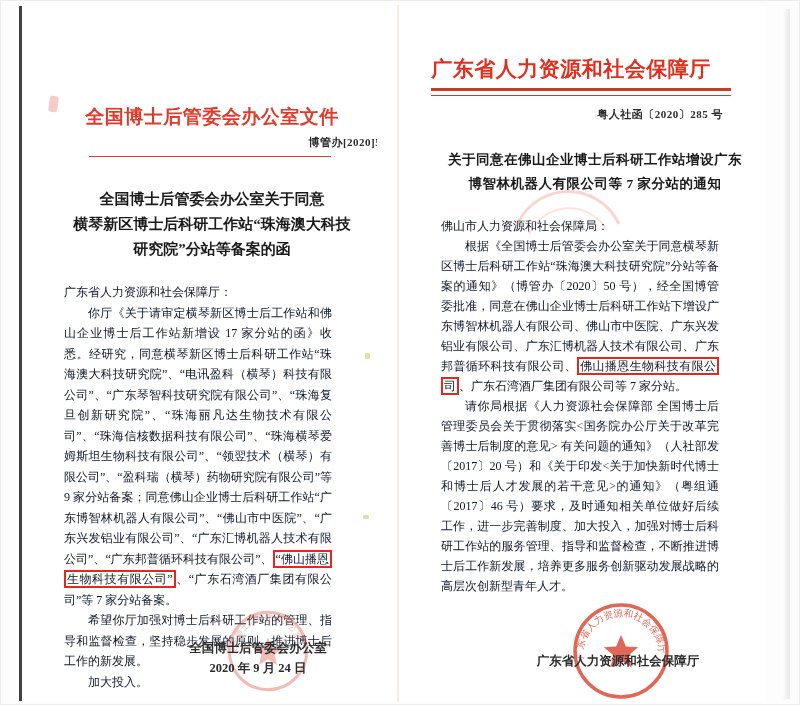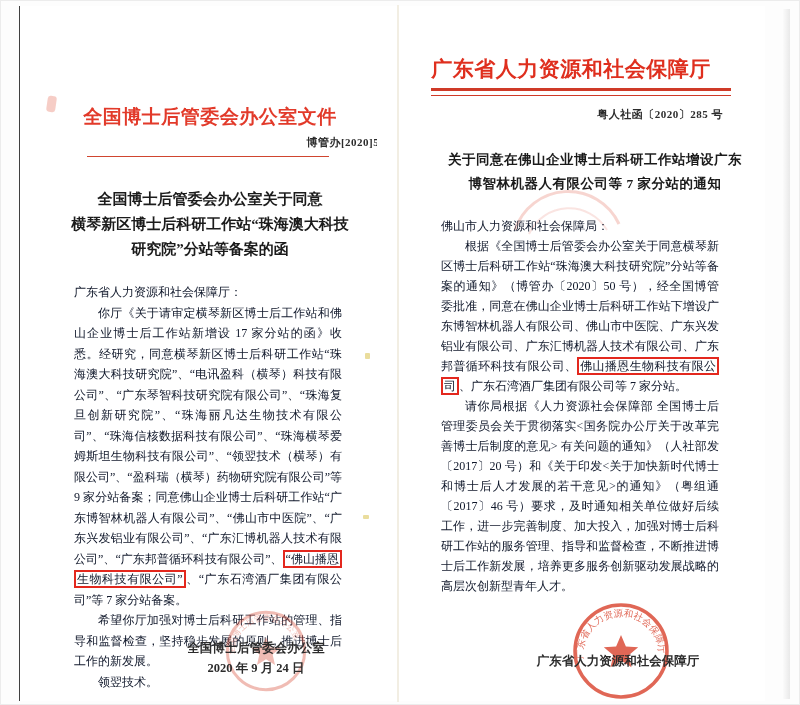--- a/index.html
+++ b/index.html
@@ -1,20 +1,20 @@
 <!DOCTYPE html>
 <html><head>
 <meta charset="utf-8">
 <style>
   html,body{margin:0;padding:0;background:#ffffff;}
   body{width:800px;height:705px;font-family:"Liberation Serif","DejaVu Serif",serif;}
   .canvas{position:relative;width:800px;height:705px;background:#fdfdfd;overflow:hidden;
           border:1px solid #ececec;box-sizing:border-box;}
   .page{position:absolute;top:5px;height:695px;background:#ffffff;}
-  .page-left{left:18px;width:380px;border-left:1px solid #404040;}
+  .page-left{left:18px;width:380px;border-left:3px solid #404040;}
   .page-right{left:376px;width:388px;}
   .divider{position:absolute;left:396px;top:4px;width:2px;height:697px;background:#f2eee3;}
   .edge-right{position:absolute;left:782px;top:8px;width:7px;height:690px;
               background:linear-gradient(to right,#fbfbfb,#e9e9e9);}
 
   .doc-header{position:absolute;left:0;right:0;text-align:center;font-weight:bold;}
   .header-left{top:98px;font-size:19px;color:#e23a2a;letter-spacing:0.5px;}
   .header-right{top:49px;font-size:21px;color:#df2f1e;letter-spacing:0.5px;}
   .doc-number{position:absolute;font-size:11px;font-weight:bold;color:#2c2c2c;letter-spacing:0.5px;}
   .number-left{top:129px;left:0;right:0;text-align:right;}
@@ -22,21 +22,21 @@
   .red-rule-left{position:absolute;top:150px;left:67px;width:242px;height:0;
                  border-top:1.5px solid #d0452f;}
   .red-rule-right{position:absolute;top:82px;left:54px;width:300px;height:4px;
                   border-top:3px solid #cf3a28;border-bottom:1px solid #cf3a28;box-sizing:content-box;}
 
   .doc-title{position:absolute;left:0;right:0;text-align:center;font-weight:bold;color:#1b1b1b;}
   .title-left{top:181px;font-size:15px;line-height:25px;}
   .title-right{top:142px;font-size:13.5px;line-height:24px;letter-spacing:0.5px;padding-left:48px;}
 
   .doc-body{position:absolute;color:#0f172a;text-align:justify;}
-  .body-left{top:276px;left:54px;width:268px;font-size:12px;line-height:20.5px;}
+  .body-left{top:276px;left:42px;width:268px;font-size:12px;line-height:20.5px;}
   .body-right{top:210px;left:64px;width:278px;font-size:12px;line-height:20px;}
   .doc-body p{margin:0;}
   .indent{text-indent:2em;}
   .hl{border:2px solid #e3281e;padding:0 1px;box-decoration-break:clone;
       -webkit-box-decoration-break:clone;}
 
   .signature{position:absolute;text-align:center;font-size:12.5px;line-height:19.5px;
              color:#2c2c2c;font-weight:bold;}
   .signature-left{top:633px;left:136px;width:200px;}
   .signature-right{top:646px;left:141px;width:200px;}
@@ -69,21 +69,21 @@
     <div class="doc-title title-left">
       <div>全国博士后管委会办公室关于同意</div>
       <div>横琴新区博士后科研工作站“珠海澳大科技</div>
       <div>研究院”分站等备案的函</div>
     </div>
 
     <div class="doc-body body-left">
       <p>广东省人力资源和社会保障厅：</p>
       <p class="indent"><span>你厅《关于请审定横琴新区博士后工作站和佛山企业博士后工作站新增设 17 家分站的函》收悉。经研究，同意横琴新区博士后科研工作站“珠海澳大科技研究院”、“电讯盈科（横琴）科技有限公司”、“广东琴智科技研究院有限公司”、“珠海复旦创新研究院”、“珠海丽凡达生物技术有限公司”、“珠海信核数据科技有限公司”、“珠海横琴爱姆斯坦生物科技有限公司”、“领翌技术（横琴）有限公司”、“盈科瑞（横琴）药物研究院有限公司”等 9 家分站备案；同意佛山企业博士后科研工作站“广东博智林机器人有限公司”、“佛山市中医院”、“广东兴发铝业有限公司”、“广东汇博机器人技术有限公司”、“广东邦普循环科技有限公司”、</span><span class="hl">“佛山播恩生物科技有限公司”</span><span>、“广东石湾酒厂集团有限公司”等 7 家分站备案。</span></p>
       <p class="indent">希望你厅加强对博士后科研工作站的管理、指导和监督检查，坚持稳步发展的原则，推进博士后工作的新发展。</p>
-      <p class="indent">领翌技术。</p>
+      <p class="indent">加大投入。</p>
     </div>
 
     <svg class="seal seal-left" viewBox="0 0 100 100">
       <circle cx="50" cy="50" r="45" fill="none" stroke="#d9503c" stroke-width="3.5"></circle>
       <polygon points="50,34 54.9,45.5 67.2,46.2 57.7,54.2 60.5,66.3 50,59.6 39.5,66.3 42.3,54.2 32.8,46.2 45.1,45.5" fill="#d9503c"></polygon>
       <path id="arcL" d="M 14,60 A 37,37 0 1 1 86,60" fill="none"></path>
       <text font-size="9.5" fill="#d9503c">
         <textPath href="#arcL" startOffset="6">全国博士后管委会办公室</textPath>
       </text>
     </svg>

